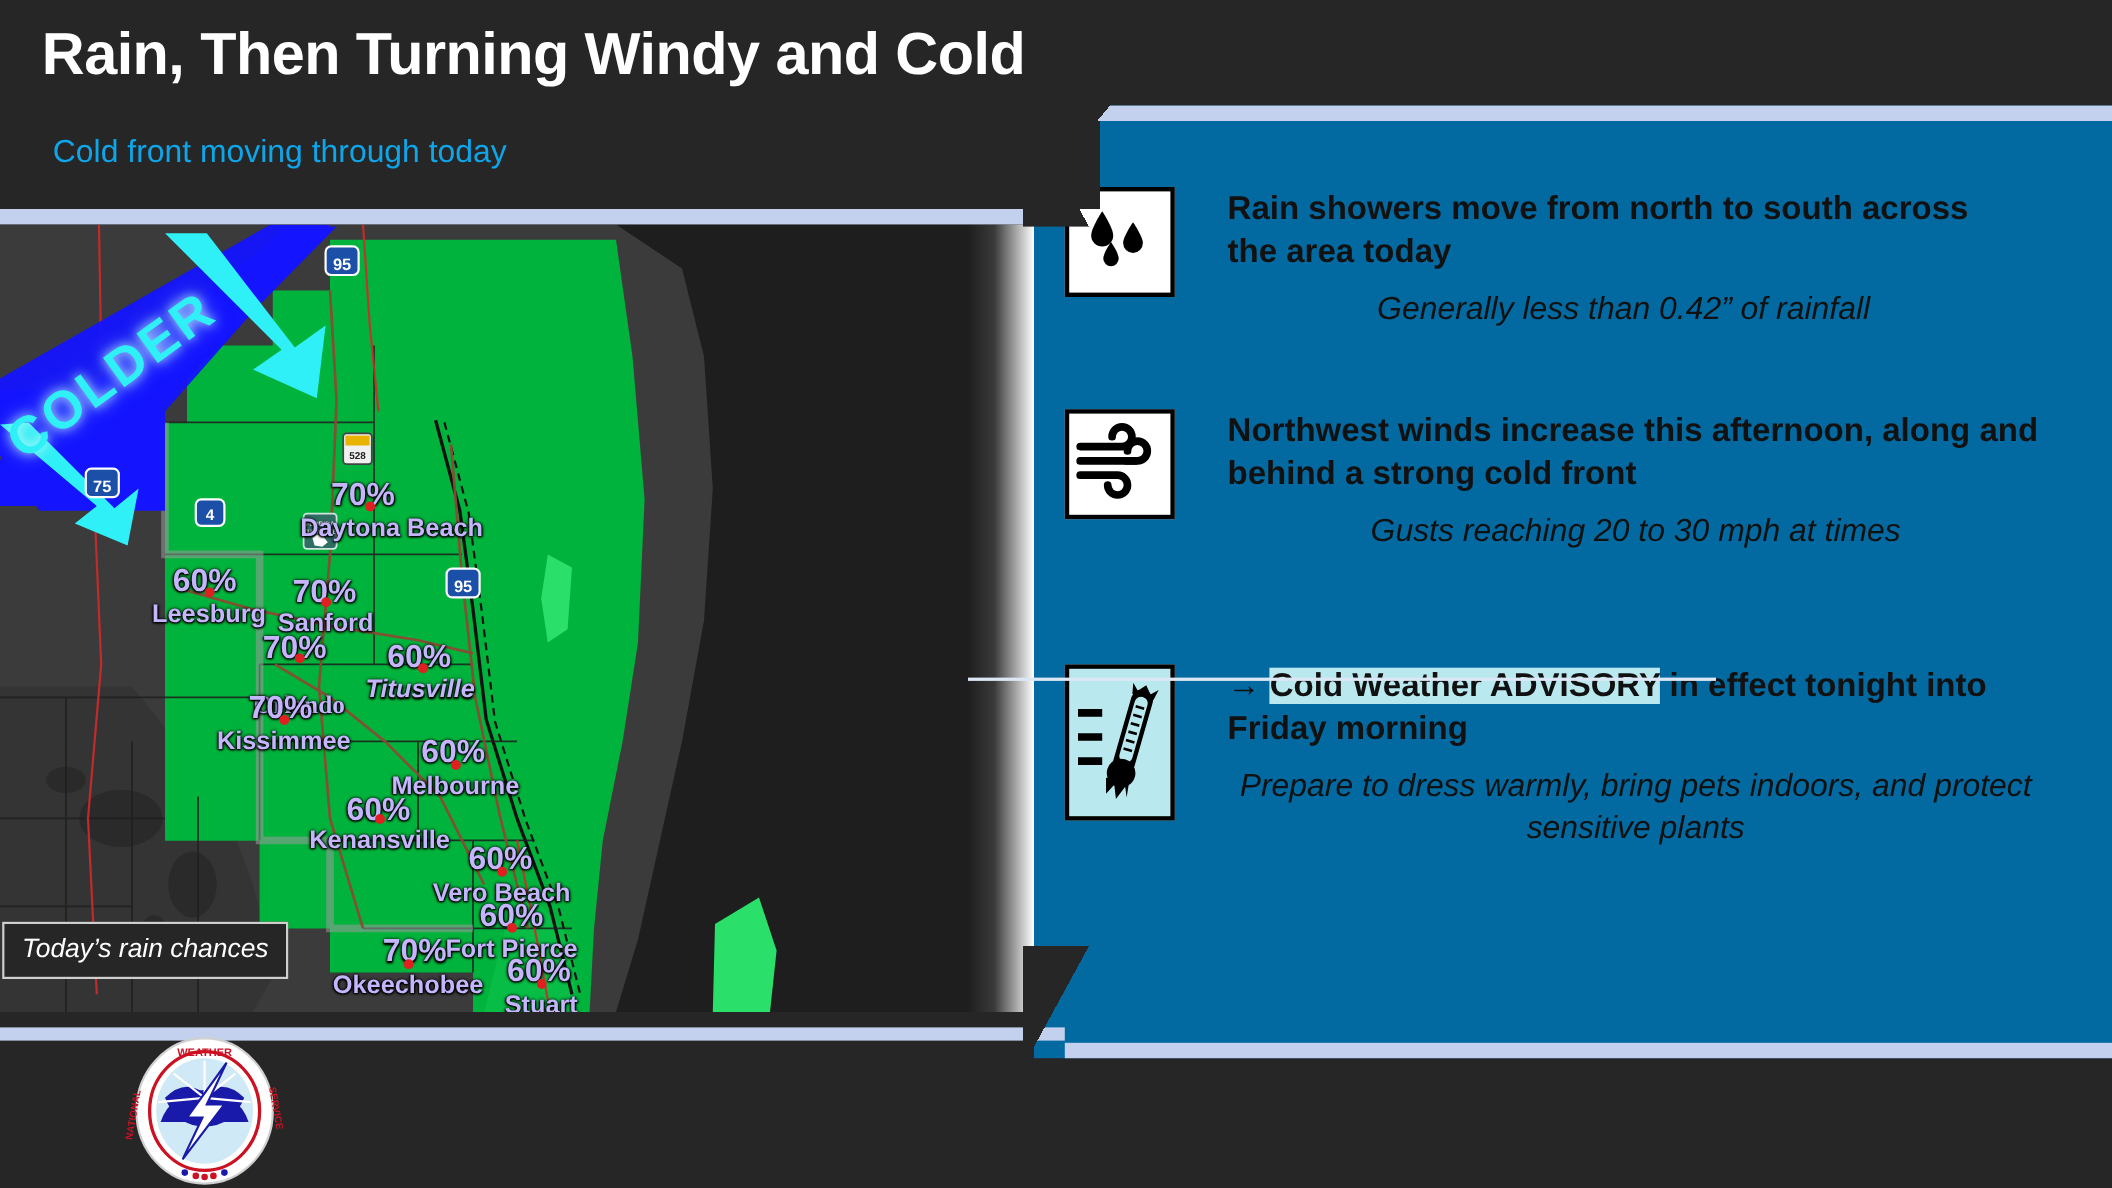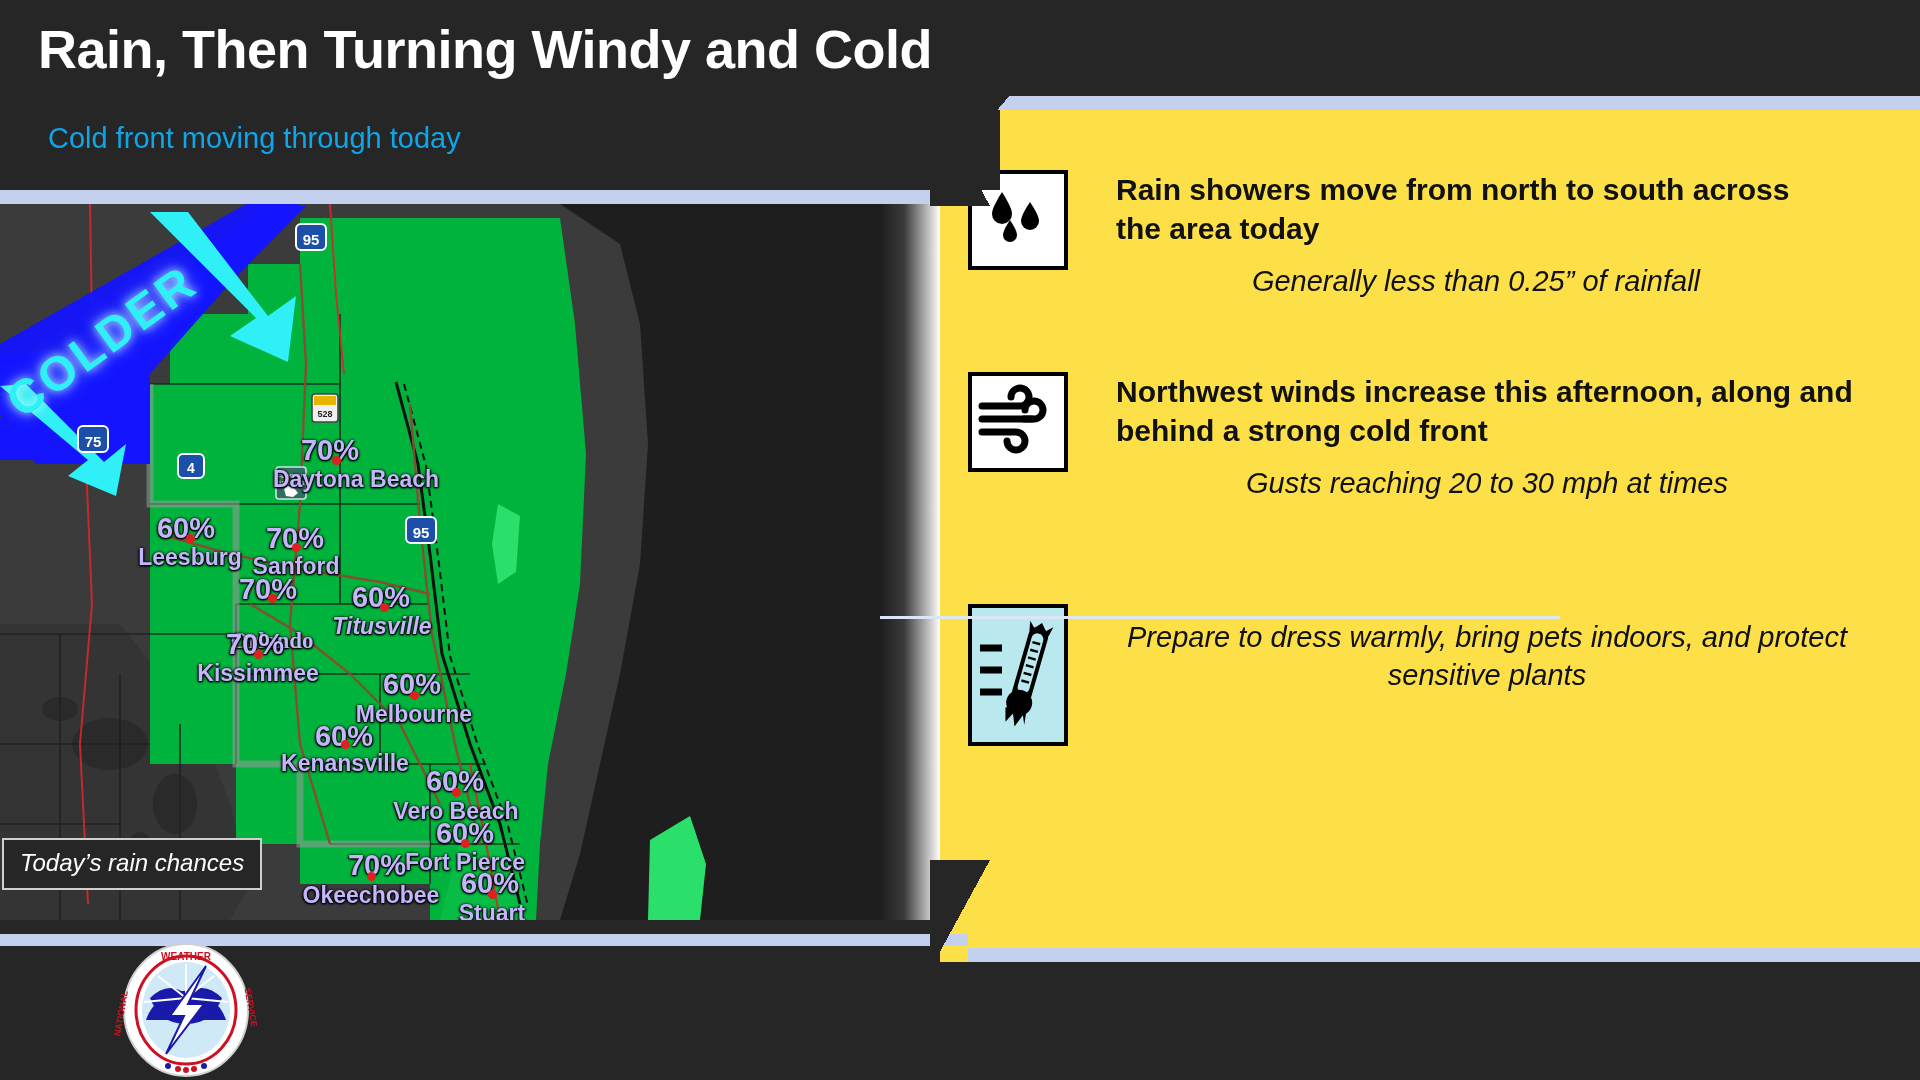--- a/index.html
+++ b/index.html
@@ -34,21 +34,21 @@
     text-shadow:0 0 3px #000,1px 1px 2px #000,-1px 1px 2px #000;}
   .pct{font-size:29px;}
   .city{font-size:23px;}
   .citydot{position:absolute;width:9px;height:9px;border-radius:50%;background:#e02020;}
 
   .colder{position:absolute;left:-4px;top:180px;font-size:48px;font-weight:bold;color:#2ff0f6;
     transform:rotate(-36deg);transform-origin:left top;letter-spacing:3px;
     text-shadow:0 0 10px rgba(200,255,255,.85),0 0 18px rgba(160,230,240,.6);white-space:nowrap;}
 
   
-  .panel{position:absolute;left:940px;top:96px;width:980px;height:866px;background:#fde047;z-index:5;}
+  .panel{position:absolute;left:940px;top:96px;width:980px;height:866px;background:#0369a1;z-index:5;}
   .panel-top-rule{position:absolute;left:968px;top:96px;width:952px;height:14px;background:#c3d1ee;z-index:6;}
   .panel-bot-rule{position:absolute;left:968px;top:948px;width:952px;height:14px;background:#c3d1ee;z-index:6;}
   
   .panel-notch-top{position:absolute;left:930px;top:96px;width:60px;height:110px;z-index:6;
     background:linear-gradient(to bottom left,transparent 0 50%,#262626 50% 100%);}
   .panel-notch-bot{position:absolute;left:930px;top:860px;width:60px;height:110px;z-index:6;
     background:linear-gradient(to top left,transparent 0 50%,#262626 50% 100%);}
 
   .items{position:absolute;left:0;top:0;width:980px;height:866px;}
   .item{position:absolute;display:flex;align-items:flex-start;}
@@ -234,21 +234,21 @@
       <div class="item" style="left:28px;top:74px;width:890px;">
         <div class="icon-box">
           <svg width="84" height="84" viewBox="0 0 84 84">
             <path d="M30,18 C30,18 20,33 20,40 a10,10 0 0 0 20,0 C40,33 30,18 30,18 Z" fill="#000"></path>
             <path d="M58,28 C58,28 49,41 49,47 a9,9 0 0 0 18,0 C67,41 58,28 58,28 Z" fill="#000"></path>
             <path d="M38,46 C38,46 31,56 31,61 a7,7 0 0 0 14,0 C45,56 38,46 38,46 Z" fill="#000"></path>
           </svg>
         </div>
         <div class="item-text" style="width:720px;">
           <div class="item-main">Rain showers move from north to south across the area today</div>
-          <div class="item-sub center-sub">Generally less than 0.25” of rainfall</div>
+          <div class="item-sub center-sub">Generally less than 0.42” of rainfall</div>
         </div>
       </div>
 
       <div class="item" style="left:28px;top:276px;width:890px;">
         <div class="icon-box">
           <svg width="84" height="84" viewBox="0 0 84 84">
             <g fill="none" stroke="#000" stroke-width="7" stroke-linecap="round">
               <path d="M10,30 H48 a9,9 0 1 0 -9,-9"></path>
               <path d="M10,43 H60"></path>
               <path d="M10,56 H44 a9,9 0 1 1 -9,9"></path>
@@ -281,20 +281,24 @@
                 <path d="M52,58 H60"></path>
                   <path d="M52,66 H60"></path>
                   <path d="M52,74 H60"></path>
               </g>
               <path d="M44,14 l6,6 l6,-7 l6,7 l6,-6 l-2,10 l-20,0 Z" fill="#000"></path>
               <path d="M44,104 l4,14 l5,-10 l5,12 l5,-13 l4,9 l-2,-16 Z" fill="#000"></path>
             </g>
           </svg>
         </div>
         <div class="item-text" style="width:760px;">
+          <div class="item-main">
+            <span>→</span>
+            <span class="hl">Cold Weather ADVISORY</span><span> in effect tonight into Friday morning</span>
+          </div>
           <div class="item-sub center-sub">Prepare to dress warmly, bring pets indoors, and protect sensitive plants</div>
         </div>
       </div>
 
     </div>
   </div>
   <div class="panel-top-rule"></div>
   <div class="panel-bot-rule"></div>
   <div class="panel-notch-top"></div>
   <div class="panel-notch-bot"></div>

